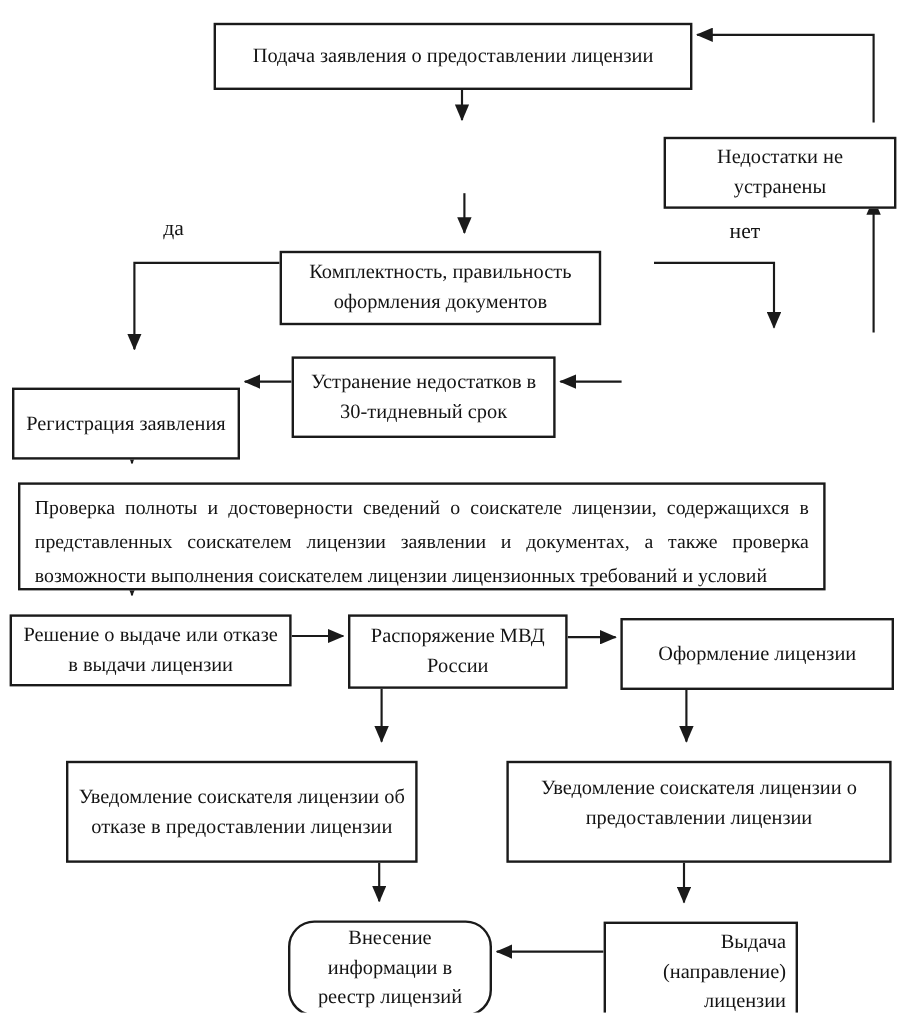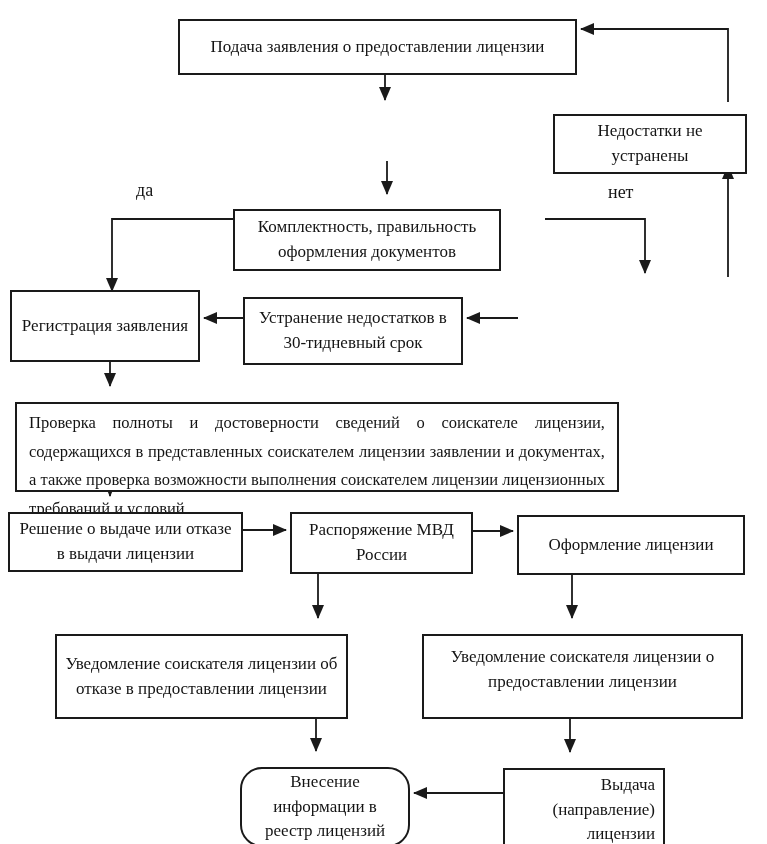--- a/index.html
+++ b/index.html
@@ -51,26 +51,26 @@
     </g>
   </svg>
 
   <div class="node" style="left:178px;top:7px;width:399px;height:56px;">Подача заявления о предоставлении лицензии</div>
 
 
   <div class="node" style="left:553px;top:102px;width:194px;height:60px;">Недостатки не устранены</div>
 
   <div class="node" style="left:233px;top:197px;width:268px;height:62px;">Комплектность, правильность оформления документов</div>
 
-  <div class="node" style="left:10px;top:278px;width:190px;height:72px;">Регистрация заявления</div>
+  <div class="node" style="left:10px;top:311px;width:190px;height:60px;">Регистрация заявления</div>
 
   <div class="node" style="left:243px;top:285px;width:220px;height:68px;">Устранение недостатков в 30-тидневный срок</div>
 
 
-  <div class="node wide" style="left:15px;top:390px;width:604px;height:90px;">Проверка полноты и достоверности сведений о соискателе лицензии, содержащихся в представленных соискателем лицензии заявлении и документах, а также проверка возможности выполнения соискателем лицензии лицензионных требований и условий</div>
+  <div class="node wide" style="left:15px;top:390px;width:673px;height:90px;">Проверка полноты и достоверности сведений о соискателе лицензии, содержащихся в представленных соискателем лицензии заявлении и документах, а также проверка возможности выполнения соискателем лицензии лицензионных требований и условий</div>
 
   <div class="node" style="left:290px;top:500px;width:183px;height:62px;">Распоряжение МВД России</div>
 
   <div class="node" style="left:8px;top:500px;width:235px;height:60px;">Решение о выдаче или отказе в выдачи лицензии</div>
 
   <div class="node" style="left:517px;top:503px;width:228px;height:60px;">Оформление лицензии</div>
 
   <div class="node" style="left:55px;top:622px;width:293px;height:85px;">Уведомление соискателя лицензии об отказе в предоставлении лицензии</div>
 
   <div class="node align-top" style="left:422px;top:622px;width:321px;height:85px;">Уведомление соискателя лицензии о предоставлении лицензии</div>

